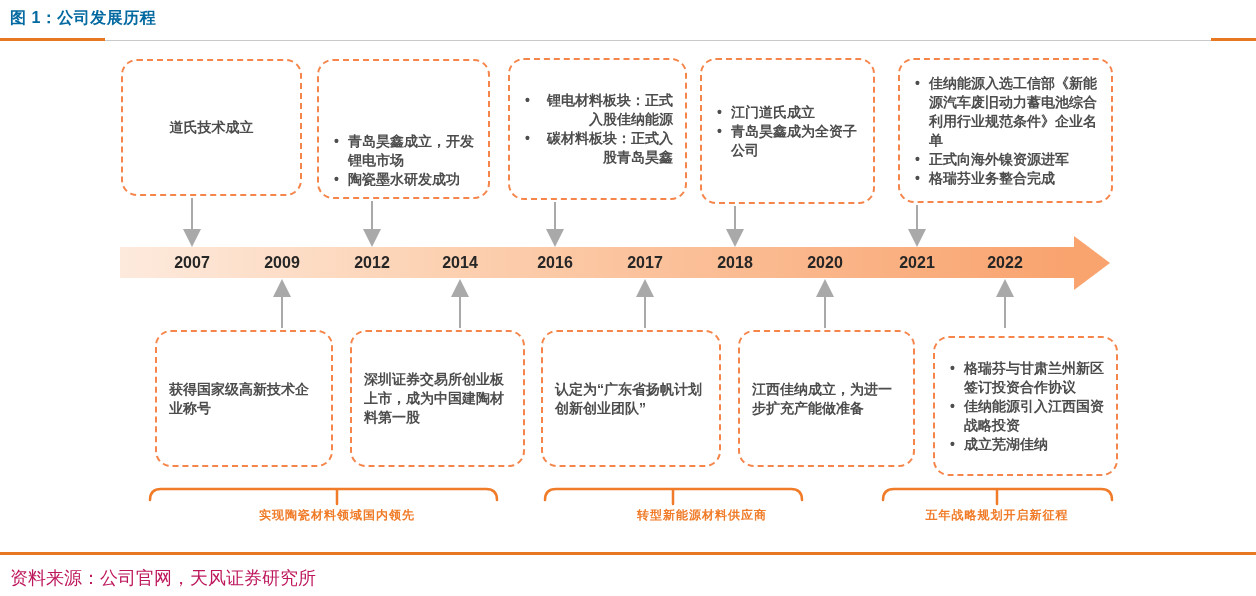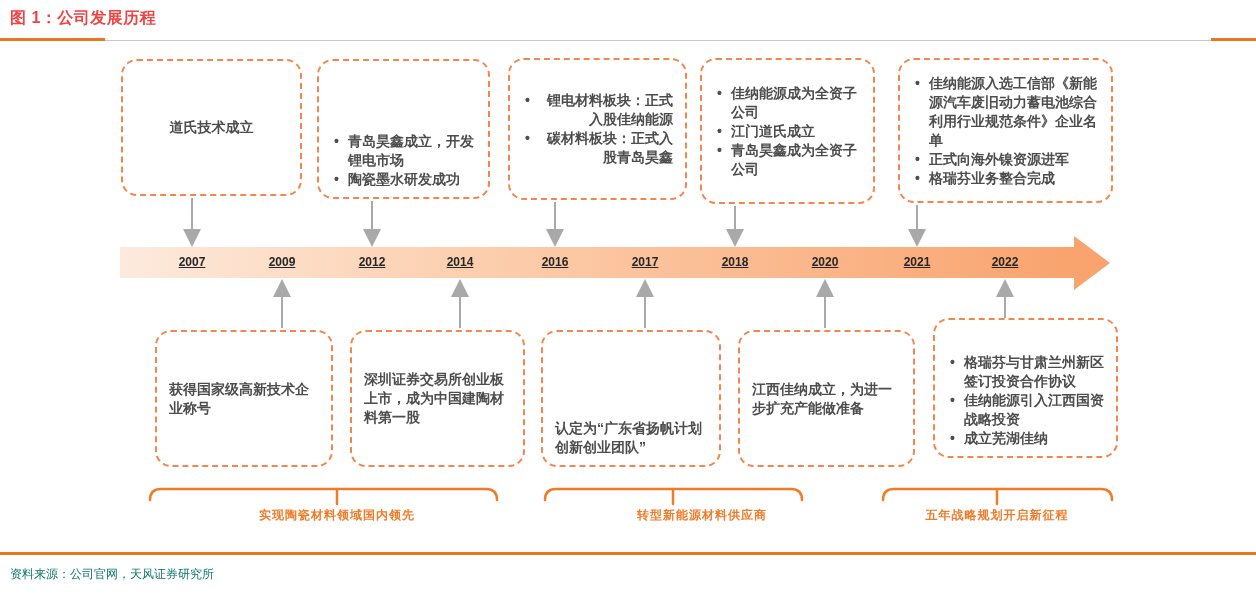--- a/index.html
+++ b/index.html
@@ -1,29 +1,29 @@
 <!DOCTYPE html>
 <html><head>
 <meta charset="utf-8">
 <style>
   html,body{margin:0;padding:0;background:#ffffff;}
   .page{
     position:relative;width:1256px;height:596px;background:#ffffff;overflow:hidden;
     font-family:"Liberation Sans","DejaVu Sans",sans-serif;
   }
   .fig-title{
-    position:absolute;left:10px;top:8px;font-size:16px;font-weight:bold;color:#ef4444;
+    position:absolute;left:10px;top:8px;font-size:16px;font-weight:bold;color:#0369a1;
     letter-spacing:0.5px;
   }
   .rule-seg{position:absolute;}
   .hr-orange-left{left:0;top:38px;width:105px;height:3px;background:#e87722;}
   .hr-grey{left:105px;top:40px;width:1106px;height:1px;background:#c9c9c9;}
   .hr-orange-right{left:1211px;top:38px;width:45px;height:3px;background:#e87722;}
   .bottom-rule{position:absolute;left:0;top:552px;width:1256px;height:3px;background:#e87722;}
-  .source-note{position:absolute;left:10px;top:566px;font-size:12px;color:#0f766e;}
+  .source-note{position:absolute;left:10px;top:566px;font-size:18px;color:#be185d;}
 
   .box{
     position:absolute;border:2px dashed #f5854a;border-radius:16px;box-sizing:border-box;
     display:flex;flex-direction:column;justify-content:center;
     padding:8px 12px;color:#4d4d4d;font-size:14px;font-weight:600;line-height:19px;
     background:#ffffff;
   }
   .box.center-text{align-items:center;text-align:center;}
   .box ul{margin:0;padding:0;list-style:none;}
   .box li{position:relative;padding-left:17px;}
@@ -34,21 +34,21 @@
     position:absolute;left:120px;top:247px;width:956px;height:31px;
     background:linear-gradient(90deg,#fdeadd 0%,#fcd0b0 35%,#f9a36e 100%);
   }
   .band-arrowhead{
     position:absolute;left:1074px;top:236px;width:0;height:0;
     border-top:27px solid transparent;border-bottom:27px solid transparent;
     border-left:36px solid #f9a36e;
   }
   .year-label{
     position:absolute;top:247px;height:31px;line-height:31px;transform:translateX(-50%);
-    font-size:12px;font-weight:bold;color:#262626;white-space:nowrap;text-decoration:underline;
+    font-size:16px;font-weight:bold;color:#262626;white-space:nowrap;
   }
   .overlay{position:absolute;left:0;top:0;width:1256px;height:596px;pointer-events:none;}
   .phase-label{
     position:absolute;top:507px;transform:translateX(-50%);white-space:nowrap;
     font-size:12px;font-weight:bold;color:#f07b28;letter-spacing:1px;
   }
 </style>
 </head>
 <body>
 
@@ -103,45 +103,44 @@
         </ul>
       </div>
       <div class="box" style="left: 508px; top: 58px; width: 179px; height: 142px; text-align: right;">
         <ul>
           <li>锂电材料板块：正式入股佳纳能源</li>
           <li>碳材料板块：正式入股青岛昊鑫</li>
         </ul>
       </div>
       <div class="box" style="left: 700px; top: 58px; width: 175px; height: 146px;">
         <ul>
-          <li>佳纳能源成为全资子公司</li>
           <li>江门道氏成立</li>
           <li>青岛昊鑫成为全资子公司</li>
         </ul>
       </div>
       <div class="box" style="left: 898px; top: 58px; width: 215px; height: 145px;">
         <ul>
           <li>佳纳能源入选工信部《新能源汽车废旧动力蓄电池综合利用行业规范条件》企业名单</li>
           <li>正式向海外镍资源进军</li>
           <li>格瑞芬业务整合完成</li>
         </ul>
       </div>
       <div class="box" style="left: 155px; top: 330px; width: 178px; height: 137px;">
         <div class="plain">获得国家级高新技术企业称号</div>
       </div>
       <div class="box" style="left: 350px; top: 330px; width: 175px; height: 137px;">
         <div class="plain">深圳证券交易所创业板上市，成为中国建陶材料第一股</div>
       </div>
-      <div class="box" style="left: 541px; top: 330px; width: 180px; height: 137px; justify-content: flex-end;">
+      <div class="box" style="left: 541px; top: 330px; width: 180px; height: 137px;">
         <div class="plain">认定为“广东省扬帆计划创新创业团队”</div>
       </div>
       <div class="box" style="left: 738px; top: 330px; width: 177px; height: 137px;">
         <div class="plain">江西佳纳成立，为进一步扩充产能做准备</div>
       </div>
-      <div class="box" style="left: 933px; top: 318px; width: 185px; height: 140px; justify-content: flex-end;">
+      <div class="box" style="left: 933px; top: 336px; width: 185px; height: 140px;">
         <ul>
           <li>格瑞芬与甘肃兰州新区签订投资合作协议</li>
           <li>佳纳能源引入江西国资战略投资</li>
           <li>成立芜湖佳纳</li>
         </ul>
       </div>
       <div class="phase-label" style="left: 337px;">实现陶瓷材料领域国内领先</div>
       <div class="phase-label" style="left: 702px;">转型新能源材料供应商</div>
       <div class="phase-label" style="left: 997px;">五年战略规划开启新征程</div>
     </div>

